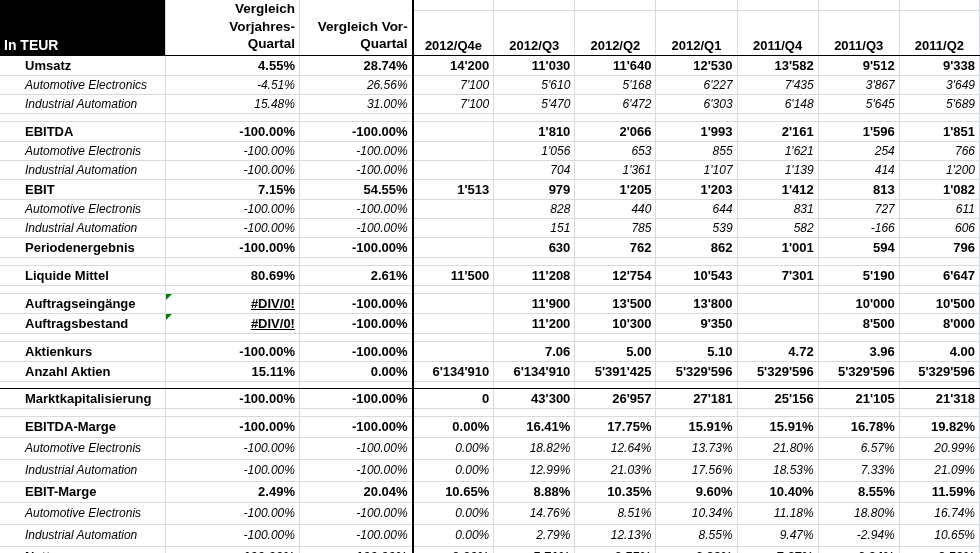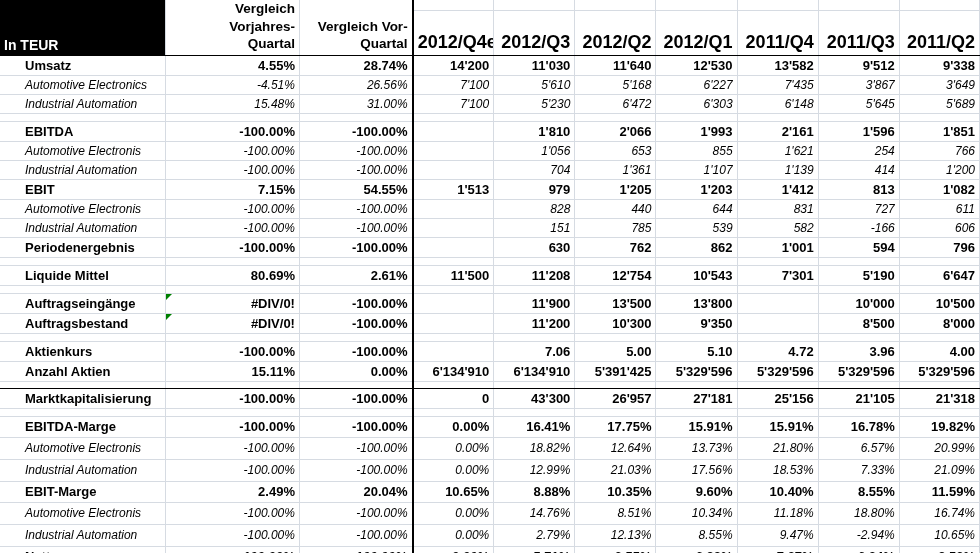--- a/index.html
+++ b/index.html
@@ -15,32 +15,32 @@
     border-bottom:1px solid #d6dbe2;
     padding:0 4px;overflow:hidden;white-space:nowrap;
     font-size:13px;vertical-align:middle;
   }
   
   tr > *:nth-child(3){border-right:2px solid #000;}
   
   tr.hdr th{height:40px;border-bottom:1px solid #000;font-weight:bold;vertical-align:bottom;padding-bottom:2px;margin-top:48px;}
   th.corner{background:#000000;color:#fff;text-align:left;font-size:14px;}
   th.cmp{text-align:right;white-space:pre-line;font-size:13.5px;line-height:1.3;}
-  th.q{text-align:right;font-size:18px;}
+  th.q{font-size:13px;}
   
   td.label{text-align:left;padding-left:25px;}
   td.val{text-align:right;}
   tr.sec td{height:19px;font-weight:bold;}
   tr.sub td{height:18px;font-style:italic;font-size:12px;}
   tr.sub td.label{}
   tr.tall.sec td{height:20px;}
   tr.tall.sub td{height:21px;}
   tr.sp td{height:7px;}
   tr.dv td{height:6px;border-top:1px solid #000;border-bottom:1px solid #000;}
-  td.rel{position:relative;}
+  td.rel{position:relative;text-decoration:underline;}
   .tri{
     position:absolute;top:0;left:0;width:0;height:0;
     border-top:6px solid #008000;border-right:6px solid transparent;
   }
   
   .subgrid{position:absolute;left:414px;top:10px;width:566px;height:1px;background:#d6dbe2;}
 </style>
 </head>
 <body>
 
@@ -97,21 +97,21 @@
           <td class="val">6'227</td>
           <td class="val">7'435</td>
           <td class="val">3'867</td>
           <td class="val">3'649</td>
         </tr>
         <tr class="sub">
           <td class="label">Industrial Automation</td>
           <td class="val">15.48%</td>
           <td class="val">31.00%</td>
           <td class="val">7'100</td>
-          <td class="val">5'230</td>
+          <td class="val">5'470</td>
           <td class="val">6'472</td>
           <td class="val">6'303</td>
           <td class="val">6'148</td>
           <td class="val">5'645</td>
           <td class="val">5'689</td>
         </tr>
         <tr class="sp">
           <td class="label"></td>
           <td class="val"></td>
           <td class="val"></td>

